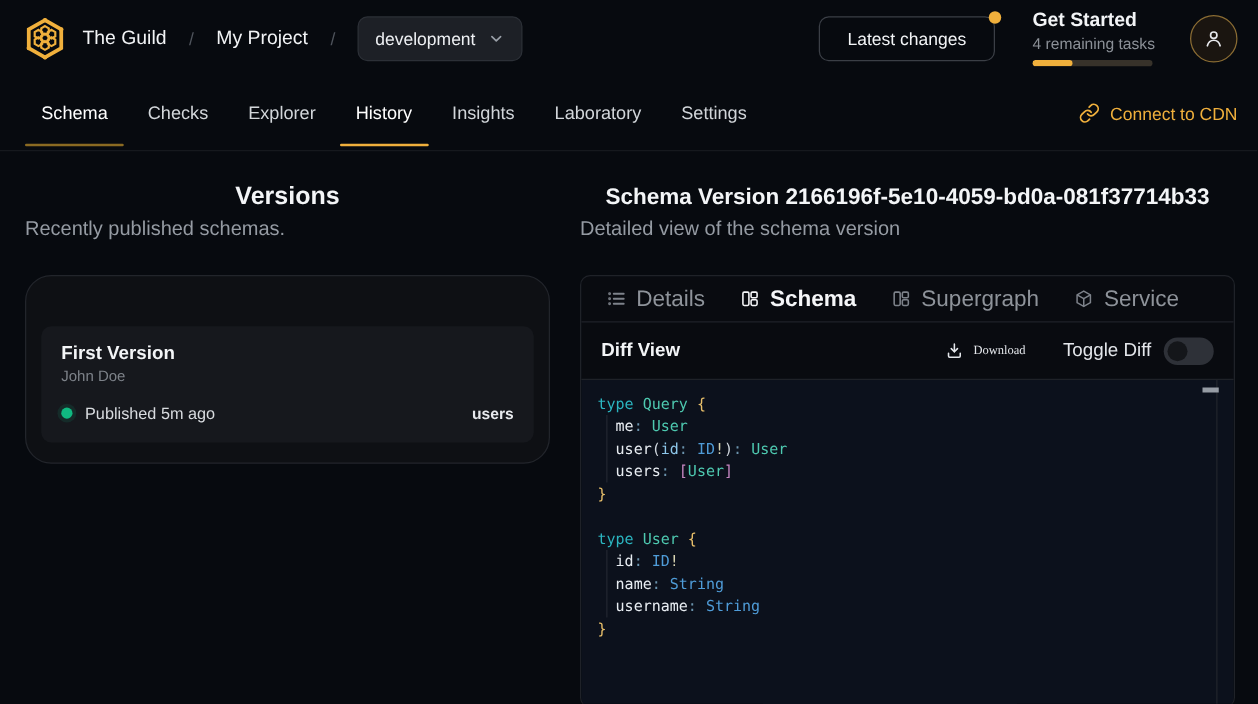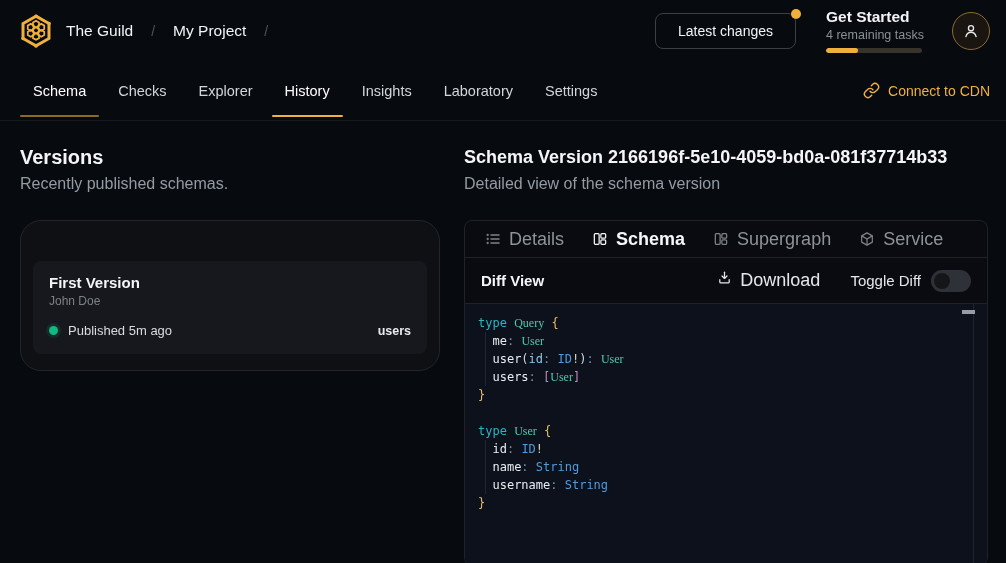--- a/index.html
+++ b/index.html
@@ -43,21 +43,21 @@
   .nav-tab .tab-underline { position:absolute; left:0; right:0; bottom:3px; height:2px; border-radius:1px; }
   .nav-tab .tab-underline.dim { background:#8a6a22; }
   .nav-tab .tab-underline.bright { background:#f0b03c; }
   .connect-cdn { margin-left:auto; display:flex; align-items:center; gap:8px;
     font-size:14px; color:#f0b03c; cursor:pointer; }
 
   
   .content { flex:1; display:flex; padding:0 18px 0 20px; min-height:0; }
   .left-col { width:420px; flex:none; }
   .right-col { flex:1; margin-left:24px; min-width:0; }
-  .section-title { margin:25px 0 7px; font-size:20px; line-height:22px; font-weight:700; color:#f3f5f7; }
+  .section-title { margin:25px 0 7px; font-size:20px; line-height:22px; font-weight:700; color:#f3f5f7;text-align:center; }
   .right-col .section-title { font-size:18px; }
   .section-sub { margin:0 0 27px; font-size:16px; color:#959ba3; }
 
   
   .versions-box { border:1px solid #22252b; background:#0e1014; border-radius:21px; padding:40px 12px 16px; }
   .version-card { background:#16181d; border-radius:8px; padding:13px 16px 16px; cursor:pointer; }
   .vc-name { font-size:15px; font-weight:600; color:#f3f5f7; }
   .vc-author { font-size:12px; color:#7d8289; margin-top:3px; }
   .vc-row { display:flex; align-items:center; margin-top:15px; }
   .vc-dot { width:9px; height:9px; border-radius:50%; margin-right:10px;
@@ -71,41 +71,41 @@
   .panel-tabs { display:flex; align-items:center; gap:28px; height:37px; padding:0 20px;
     border-bottom:1px solid #1f2228; flex:none; }
   .panel-tab { display:flex; align-items:center; gap:8px; font-size:18px; color:#8e939a; cursor:pointer; }
   .panel-tab svg { stroke:#7d828a; }
   .panel-tab.active { color:#f5f6f8; font-weight:600; }
   .panel-tab.active svg { stroke:#f5f6f8; }
   .diff-header { display:flex; align-items:center; height:46px; padding:0 16px;
     border-bottom:1px solid #1f2228; flex:none; }
   .diff-title { font-size:15px; font-weight:700; color:#f3f5f7; }
   .diff-actions { margin-left:auto; display:flex; align-items:center; }
-  .download-btn { display:flex; gap:8px; font-size:18px; color:#e4e7eb;
-    background:none; border:none; font-family:Liberation Sans, sans-serif; cursor:pointer; }
+  .download-btn { display:flex; align-items:center; gap:8px; font-size:10px; color:#e4e7eb;
+    background:none; border:none; font-family:Liberation Serif, serif; cursor:pointer; }
   .toggle-label { font-size:15px; color:#e4e7eb; margin-left:30px; }
   .toggle { width:40px; height:22px; border-radius:11px; background:#2e3138; margin-left:10px;
     position:relative; cursor:pointer; flex:none; }
   .toggle .knob { position:absolute; top:3px; left:3px; width:16px; height:16px; border-radius:50%;
     background:#14161a; transition:left .15s; }
 
   
   .code-area { flex:1; position:relative; background:#0c111c; overflow:hidden;
     font-family:"DejaVu Sans Mono", monospace; font-size:12px; line-height:18px; }
   .code-lines { padding:10px 0 0 13px; white-space:pre; }
   .code-line { height:18px; }
   .indent-guide { position:absolute; left:20px; width:1px; background:rgba(255,255,255,0.09); }
   .guide-1 { top:28px; height:54px; }
   .guide-2 { top:136px; height:54px; }
   .code-scroll-line { position:absolute; top:0; bottom:0; right:13px; width:1px; background:#20242b; }
   .code-scroll-thumb { position:absolute; top:6px; right:12px; width:13px; height:4px; background:#969ca4; }
 
   .tok-kw     { color:#2bb5c0; }
-  .tok-typ    { color:#4ec9b0;font-family:Liberation Serif, serif; }
+  .tok-typ    { color:#4ec9b0; }
   .tok-scalar { color:#4f9cd8; }
   .tok-brace  { color:#e8bf6a; }
   .tok-bracket{ color:#c586c0; }
   .tok-fld    { color:#e8edf2; }
   .tok-arg    { color:#8ec7ea; }
   .tok-colon  { color:#6b93ad; }
   .tok-bang   { color:#d8d4b2; }
   .tok-paren  { color:#cfd6dd; }
   .tok-pln    { color:#cfd6dd; }
 
@@ -136,20 +136,28 @@
             <circle cx="12" cy="21.4" r="1.1"></circle>
         </g>
       </svg>
     </span>
 
     <nav class="crumbs">
       <span class="crumb">The Guild</span>
       <span class="crumb-sep">/</span>
       <span class="crumb">My Project</span>
       <span class="crumb-sep">/</span>
+      <span class="target-select">
+        <span>development</span>
+        <span>
+          <svg width="14" height="14" viewBox="0 0 24 24" fill="none" stroke="#9aa0a8" stroke-width="2.2" stroke-linecap="round" stroke-linejoin="round">
+              <path d="M6 9l6 6 6-6"></path>
+            </svg>
+        </span>
+      </span>
     </nav>
 
     <div class="topbar-right">
       <button class="latest-btn">Latest changes</button>
       <span class="latest-dot" id="latest-dot" style="position: absolute; background: rgb(240, 176, 60); left: 791px; top: 9px; width: 10px; height: 10px; border-radius: 50%;"></span>
 
       <div class="get-started">
         <div class="gs-title">Get Started</div>
         <div class="gs-sub">4 remaining tasks</div>
         <div class="gs-bar">

